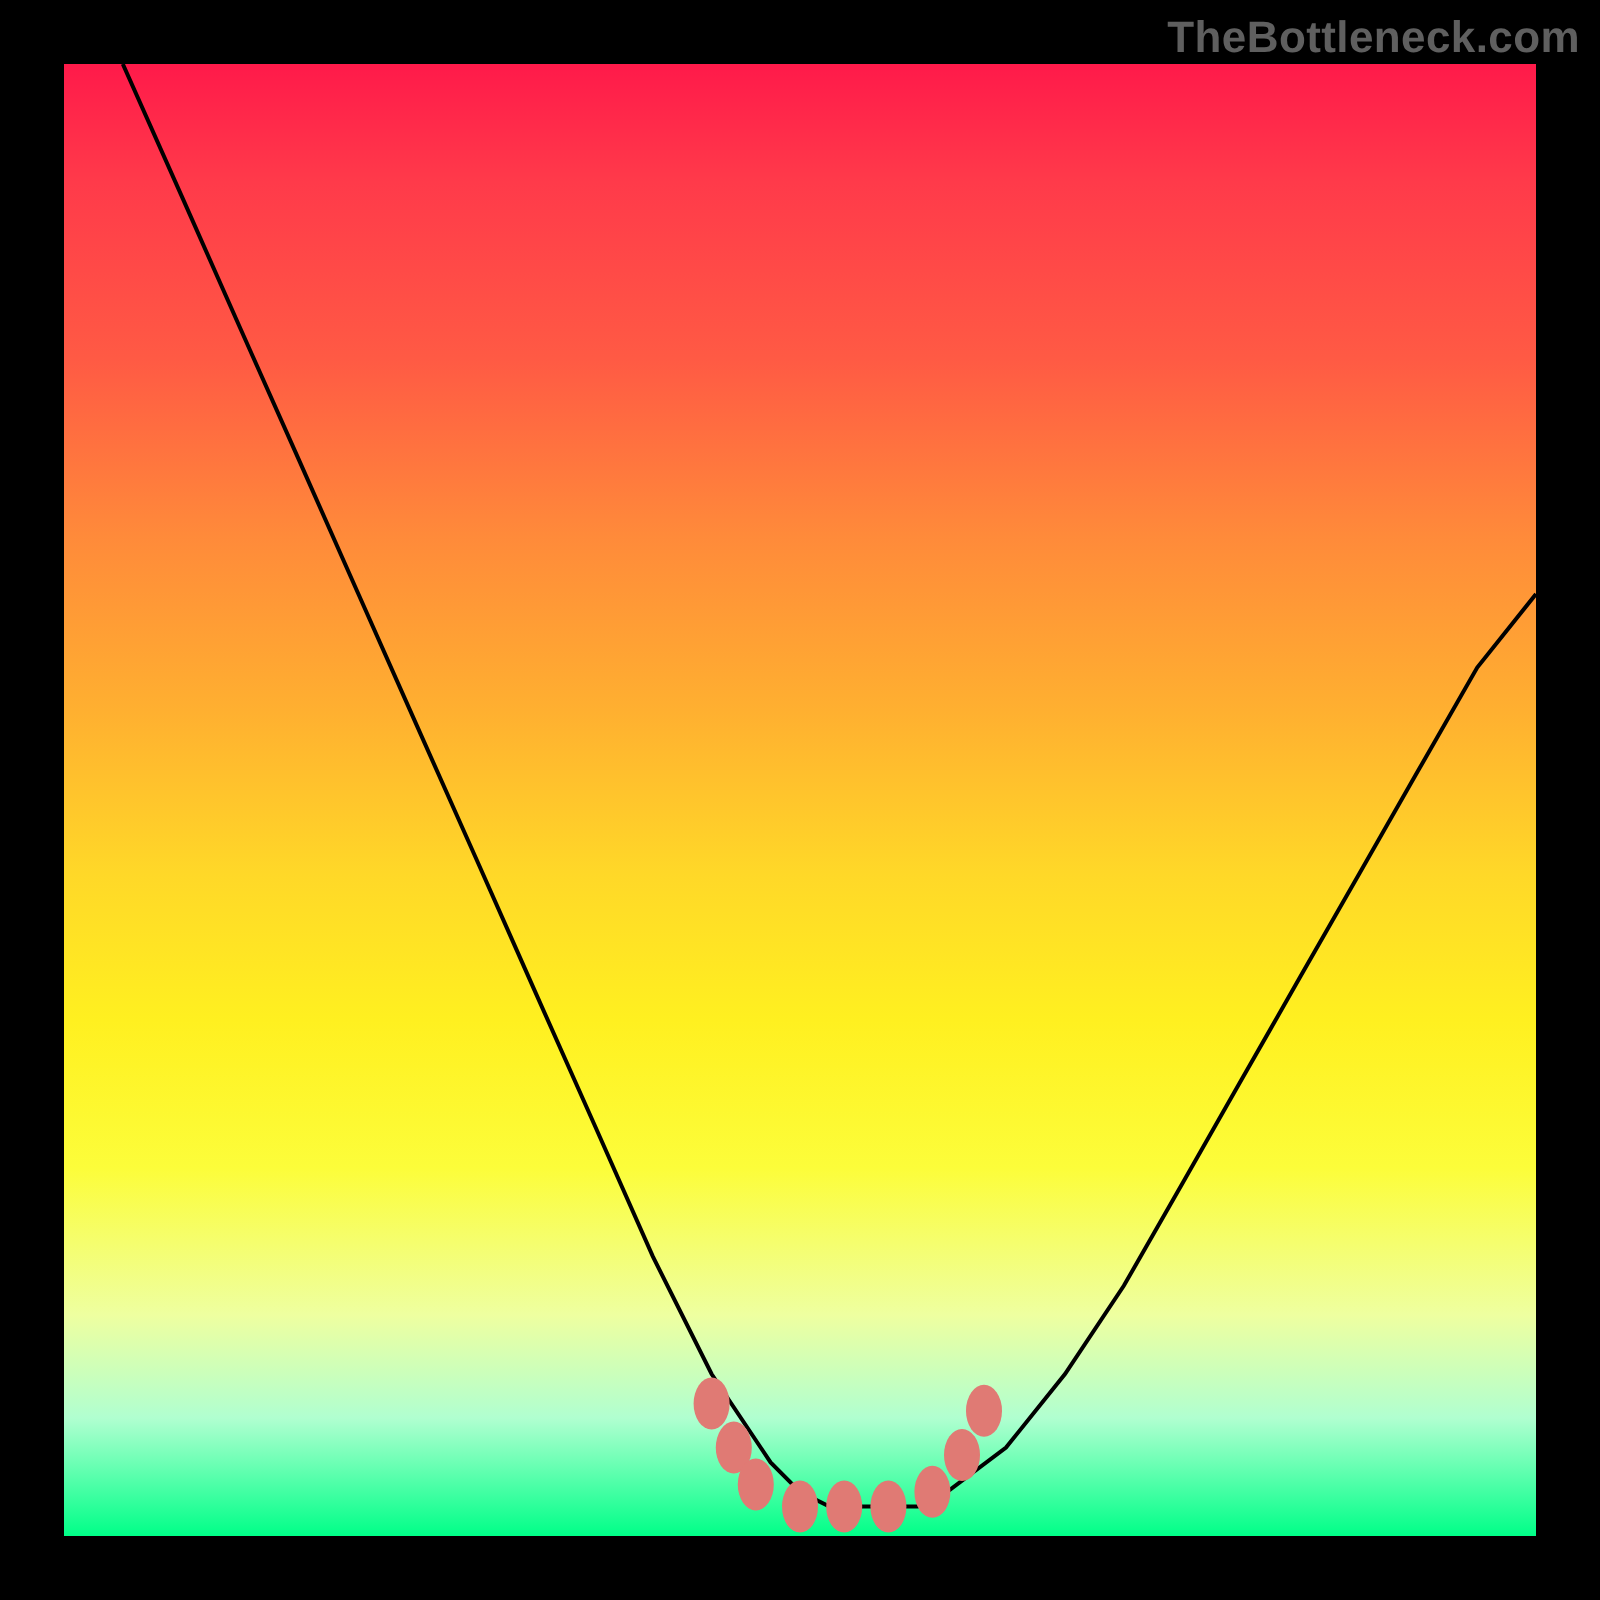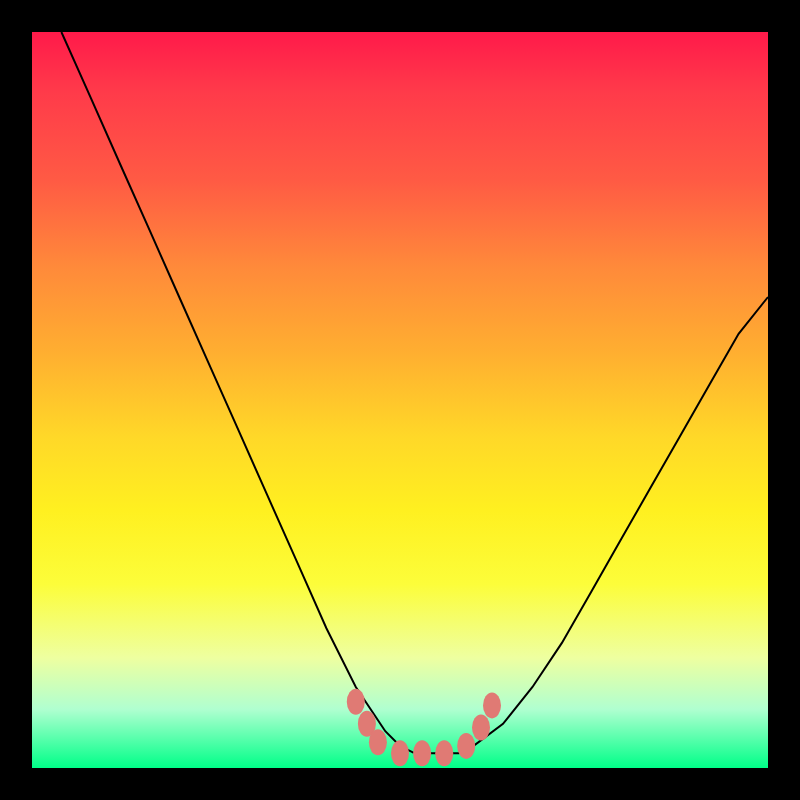--- a/index.html
+++ b/index.html
@@ -71,13 +71,14 @@
           <ellipse cx="345.9" cy="710.2" rx="9" ry="13" class="marker"></ellipse>
           <ellipse cx="368.0" cy="721.3" rx="9" ry="13" class="marker"></ellipse>
           <ellipse cx="390.1" cy="721.3" rx="9" ry="13" class="marker"></ellipse>
           <ellipse cx="412.2" cy="721.3" rx="9" ry="13" class="marker"></ellipse>
           <ellipse cx="434.2" cy="713.9" rx="9" ry="13" class="marker"></ellipse>
           <ellipse cx="449.0" cy="695.5" rx="9" ry="13" class="marker"></ellipse>
           <ellipse cx="460.0" cy="673.4" rx="9" ry="13" class="marker"></ellipse>
         </g>
     </svg>
   </div>
+  <div class="watermark">TheBottleneck.com</div>
 </div>
 
 </body></html>

